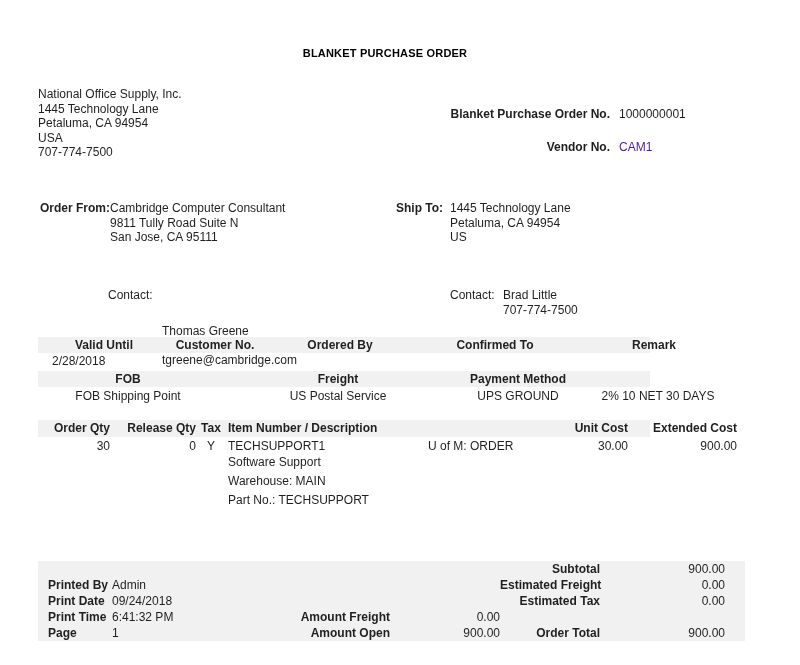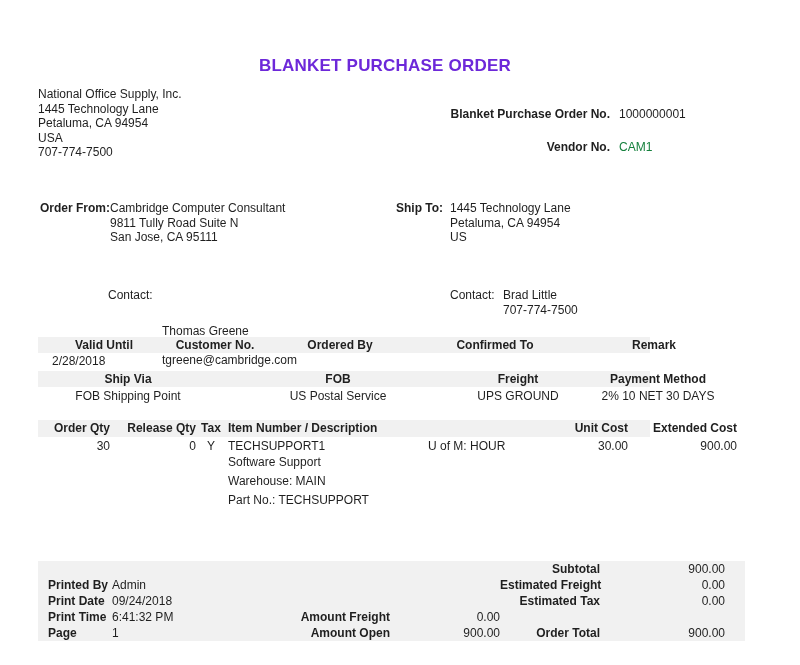--- a/index.html
+++ b/index.html
@@ -5,27 +5,27 @@
   * { box-sizing: border-box; margin: 0; padding: 0; }
   html, body { background: #ffffff; }
   body {
     width: 800px; height: 665px; position: relative; overflow: hidden;
     font-family: "Liberation Sans", "DejaVu Sans", sans-serif;
     font-size: 12px; color: #1f1f1f;
   }
   .abs { position: absolute; }
   .b { font-weight: bold; }
   .title {
-    left: 0; top: 56px; width: 770px; text-align: center;
-    font-size: 17px; font-weight: bold; letter-spacing: 0.2px; color: #6d28d9;
+    left: 0; top: 47px; width: 770px; text-align: center;
+    font-size: 11px; font-weight: bold; letter-spacing: 0.2px; color: #000000;
   }
   .lines div { line-height: 14.5px; white-space: nowrap; }
   .company { left: 38px; top: 87px; }
   .rightline-label { text-align: right; white-space: nowrap; }
-  .link { color: #15803d; cursor: pointer; text-decoration: none; }
+  .link { color: #4c1d95; cursor: pointer; text-decoration: none; }
 
   
   .band, .valrow {
     left: 38px; width: 612px; display: grid; align-items: center;
     white-space: nowrap;
   }
   .band { background: #f1f1f1; height: 16px; line-height: 16px; font-weight: bold; }
   .valrow { height: 15px; line-height: 15px; }
   .g5 { grid-template-columns: 132px 90px 160px 150px 168px; }
   .g4 { grid-template-columns: 180px 240px 120px 160px; }
@@ -105,21 +105,20 @@
 </div>
 <div class="abs valrow g5" style="top:354px;">
   <div class="tl pl14">2/28/2018</div>
   <div class="tc"></div>
   <div class="tc"></div>
   <div class="tc"></div>
   <div class="tc"></div>
 </div>
 
 <div class="abs band g4" style="top:371px;">
-  <div class="tc">Ship Via</div>
   <div class="tc">FOB</div>
   <div class="tc">Freight</div>
   <div class="tc">Payment Method</div>
 </div>
 <div class="abs valrow g4" style="top:389px;">
   <div class="tc">FOB Shipping Point</div>
   <div class="tc">US Postal Service</div>
   <div class="tc">UPS GROUND</div>
   <div class="tc">2% 10 NET 30 DAYS</div>
 </div>
@@ -131,21 +130,21 @@
   <div class="tl pl2 span2">Item Number / Description</div>
   <div class="tr">Unit Cost</div>
   <div class="tr pr4">Extended Cost</div>
 </div>
 
 <div class="abs valrow items" style="top:439px;">
   <div class="tr">30</div>
   <div class="tr">0</div>
   <div class="tc">Y</div>
   <div class="tl pl2">TECHSUPPORT1</div>
-  <div class="tl">U of M: HOUR</div>
+  <div class="tl">U of M: ORDER</div>
   <div class="tr">30.00</div>
   <div class="tr pr4">900.00</div>
 </div>
 <div class="abs desc" style="top:456px;">Software Support</div>
 <div class="abs desc" style="top:475px;">Warehouse: MAIN</div>
 <div class="abs desc" style="top:494px;">Part No.: TECHSUPPORT</div>
 
 <div class="abs footer-box">
 
   <div class="cell"></div>

